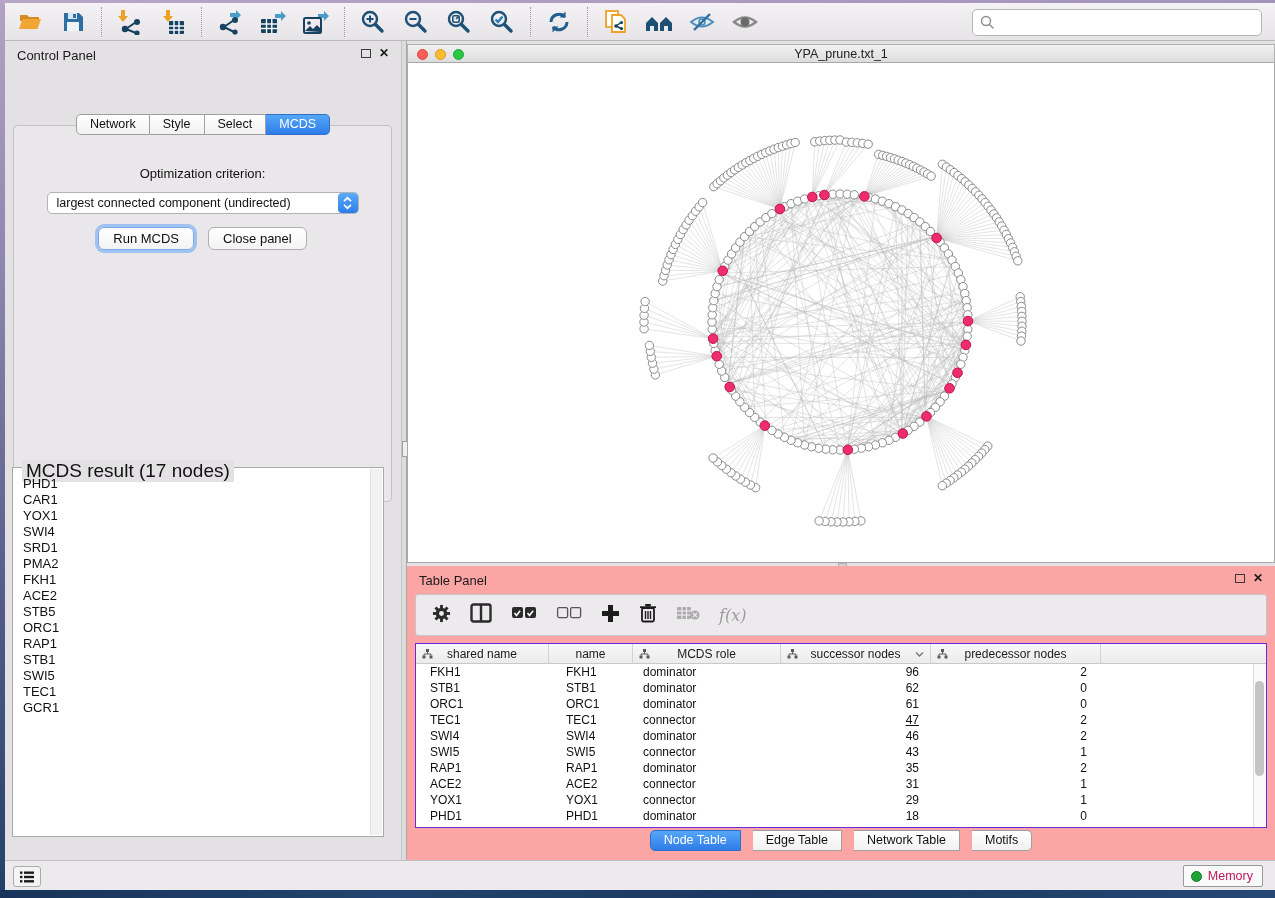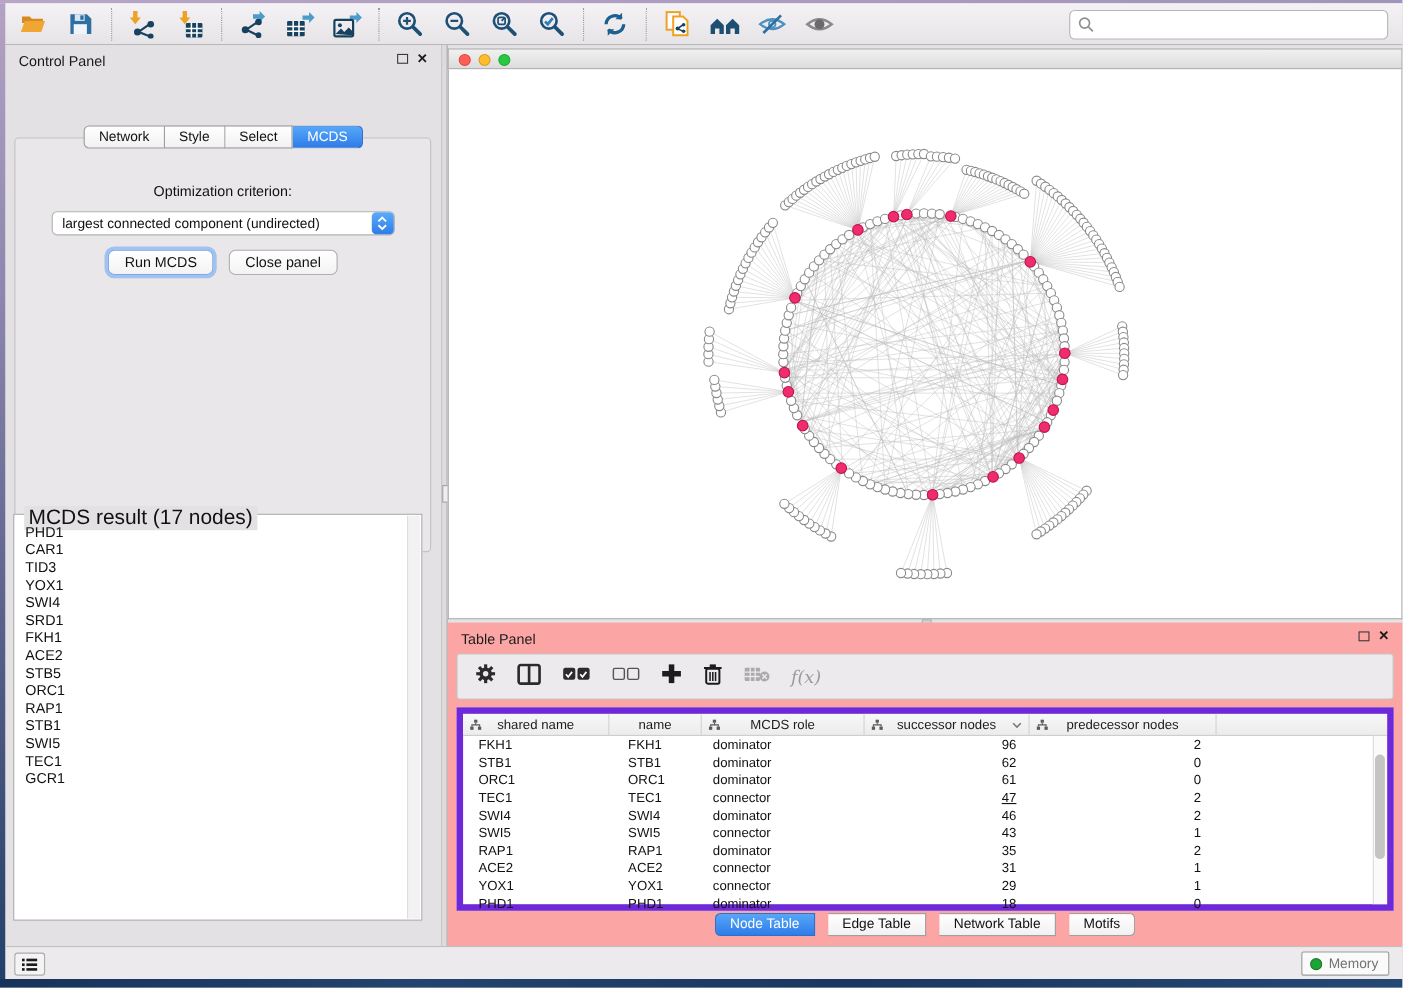--- a/index.html
+++ b/index.html
@@ -73,40 +73,40 @@
   #net-canvas { position:absolute; left:0; top:19px; width:868px; height:500px; background:#fff;
     border:1px solid #a8a8a8; border-top:none; }
 
   
   #table-panel { position:absolute; left:407px; top:566px; width:868px; height:294px; background:#fca5a5; }
   #tp-float { right:30px; } #tp-close { right:12px; }
   #tp-toolbar { position:absolute; left:8px; right:8px; top:28px; height:42px; background:#eceaec;
     border:1px solid #c6c6c6; border-radius:3px; display:flex; align-items:center; gap:19px; padding-left:16px; }
   #fx-label { font-family:"DejaVu Serif", serif; font-style:italic; font-size:16px; color:#9b9b9b; }
 
-  #node-table { position:absolute; left:8px; right:8px; top:77px; height:185px; background:#fff; border:6px solid #6d28d9; }
+  #node-table { position:absolute; left:8px; right:8px; top:77px; height:185px; background:#fff; border:1px solid #6d28d9; }
   #nt-header { display:flex; height:20px; background:linear-gradient(#f7f7f7,#ececec); border-bottom:1px solid #c9c9c9; }
   .th { position:relative; height:20px; border-right:1px solid #d2d2d2; display:flex; align-items:center; justify-content:center;
     font-size:12px; color:#1c1c1c; }
   .th .tree { position:absolute; left:6px; top:5px; }
   .th .sort { position:absolute; right:6px; top:7px; }
   .tr { display:flex; height:16px; font-size:12px; color:#111; }
   .td { height:16px; line-height:16px; overflow:hidden; white-space:nowrap; }
   .td.num { text-align:right; }
   #nt-scroll { position:absolute; right:0; top:20px; bottom:0; width:13px; background:#fafafa; border-left:1px solid #dcdcdc; }
   #nt-thumb { position:absolute; right:2px; top:17px; width:9px; height:95px; border-radius:5px; background:#c4c4c4; }
 
   #tp-tabs { position:absolute; left:0; right:0; bottom:9px; display:flex; justify-content:center;gap:12px; }
 
   
   #status-bar { position:absolute; left:5px; top:860px; width:1270px; height:30px; background:#eceaec; border-top:1px solid #c0c0c0; }
   #status-list-btn { position:absolute; left:8px; top:5px; width:28px; height:21px; background:#f4f4f4; border:1px solid #ababab; border-radius:3px;
     display:flex; align-items:center; justify-content:center; }
   #memory-btn { position:absolute; right:12px; top:4px; height:22px; padding:0 9px 0 7px; background:#fafafa; border:1px solid #9a9a9a; border-radius:2px;
-    display:flex; align-items:center; gap:6px; font-size:12.5px; color:#737373; }
+    display:flex; align-items:center; gap:6px; font-size:12.5px; color:#be185d; }
   #memory-dot { width:11px; height:11px; border-radius:50%; background:#1ea434; border:1px solid #157a26; }
 </style>
 </head>
 <body>
 
 <div id="screen">
   <div id="wp-top"></div>
   <div id="wp-left"></div>
   <div id="wp-bottom"></div>
 
@@ -294,24 +294,24 @@
       <div id="cp-buttons">
         <button class="cbtn focused">Run MCDS</button>
         <button class="cbtn">Close panel</button>
       </div>
     </div>
     <div id="mcds-fieldset">
       <span id="mcds-legend">MCDS result (17 nodes)</span>
       <div id="mcds-list">
           <div>PHD1</div>
           <div>CAR1</div>
-          <div>TID3</div>
           <div>YOX1</div>
           <div>SWI4</div>
           <div>SRD1</div>
+          <div>PMA2</div>
           <div>FKH1</div>
           <div>ACE2</div>
           <div>STB5</div>
           <div>ORC1</div>
           <div>RAP1</div>
           <div>STB1</div>
           <div>SWI5</div>
           <div>TEC1</div>
           <div>GCR1</div>
         </div>
@@ -321,20 +321,21 @@
 
   <div id="v-splitter">
     <div id="v-splitter-handle"></div>
   </div>
 
   <div id="network-window">
     <div id="net-titlebar">
       <span class="tl" id="tl-red"></span>
       <span class="tl" id="tl-yellow"></span>
       <span class="tl" id="tl-green"></span>
+      <span id="net-title">YPA_prune.txt_1</span>
     </div>
     <div id="net-canvas">
       <svg id="network-svg" width="866" height="499" viewBox="0 0 866 499">
           <g stroke="#b9b9b9" stroke-width="0.7" stroke-opacity="0.55">
             <line x1="403.5" y1="134.2" x2="558.2" y2="237.6"></line>
             <line x1="309.0" y1="294.4" x2="327.6" y2="333.1"></line>
             <line x1="527.4" y1="173.7" x2="309.0" y2="223.6"></line>
             <line x1="432.0" y1="387.0" x2="506.1" y2="363.4"></line>
             <line x1="304.8" y1="244.7" x2="474.3" y2="379.8"></line>
             <line x1="527.4" y1="173.7" x2="305.8" y2="237.6"></line>

